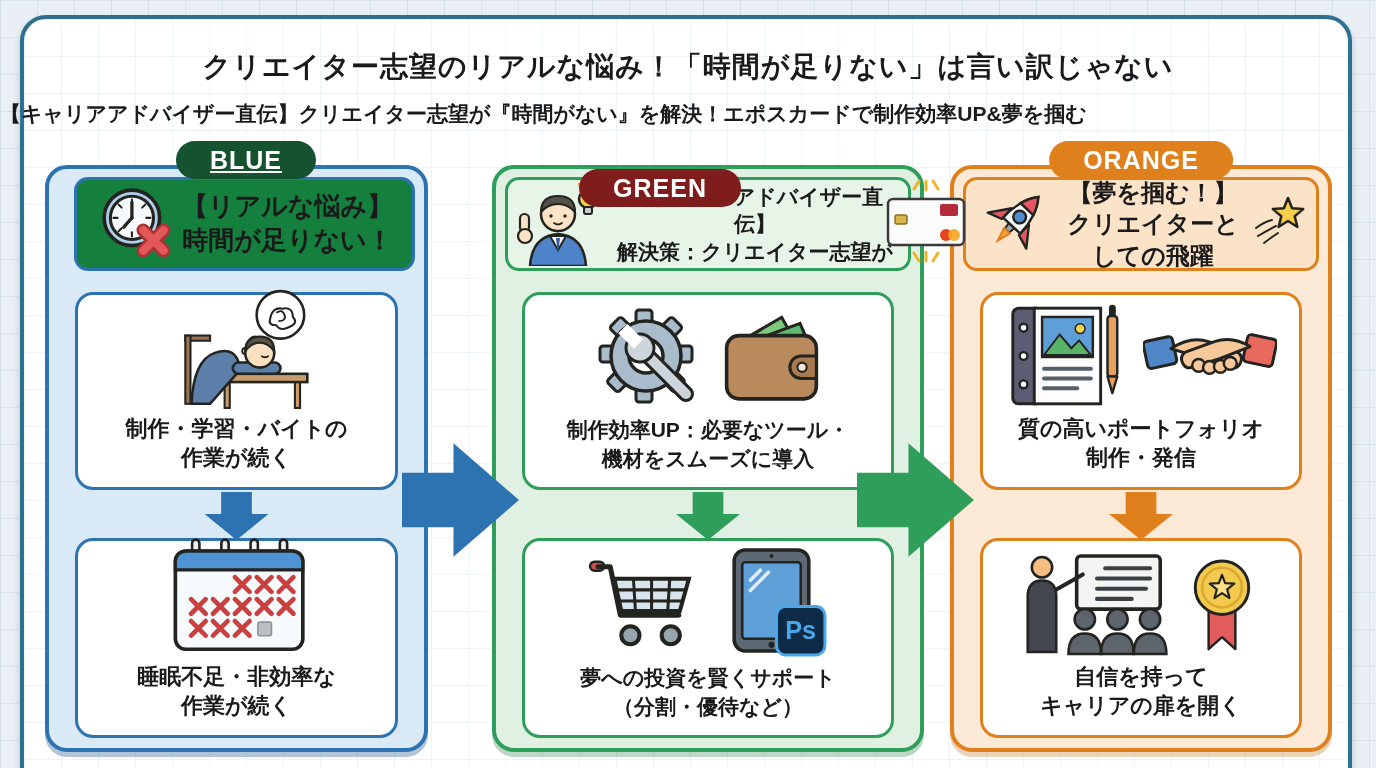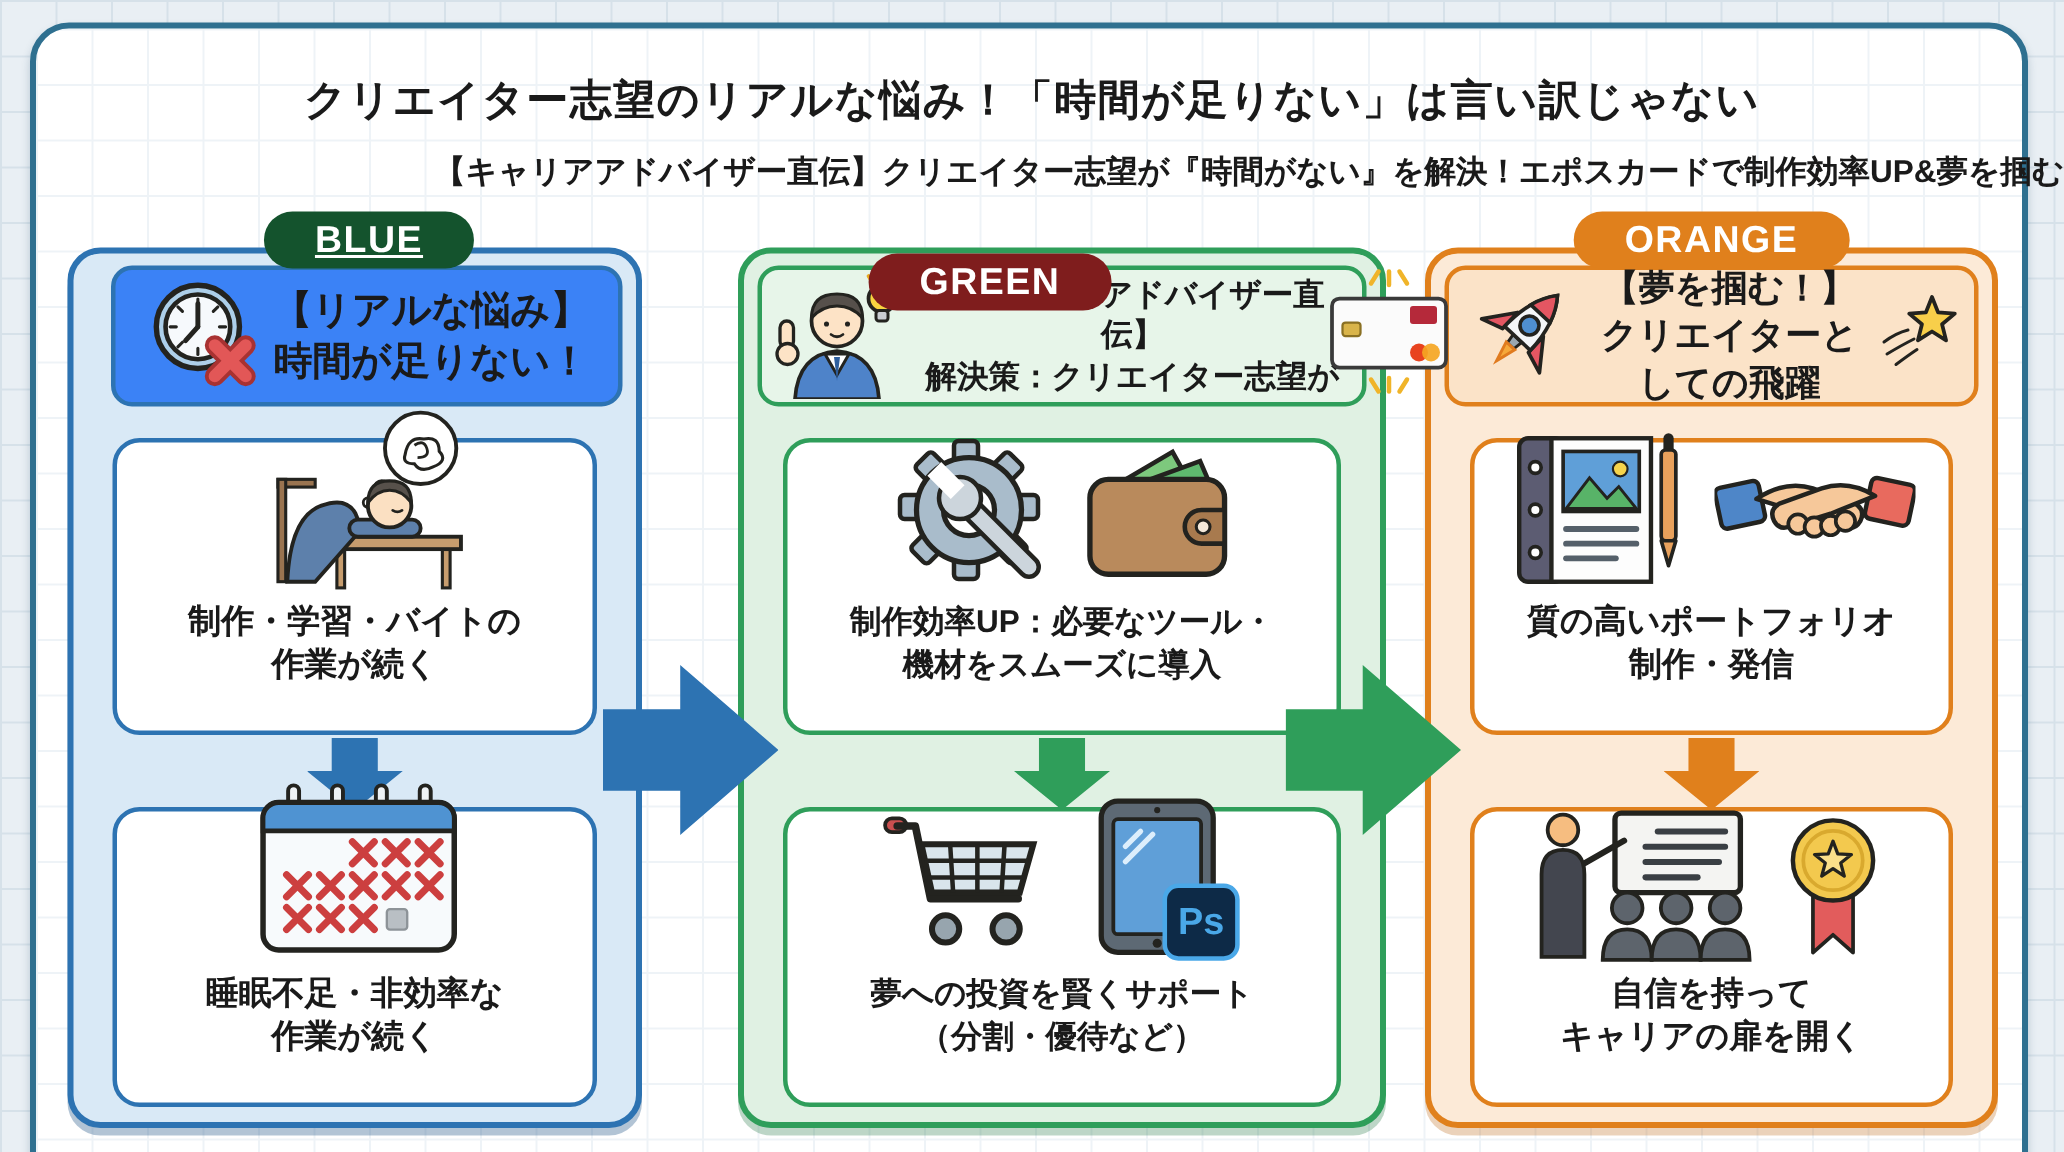--- a/index.html
+++ b/index.html
@@ -12,47 +12,47 @@
   }
   .frame{
     position:absolute;left:20px;top:15px;width:1324px;height:790px;
     background-color:#ffffff;
     background-image:linear-gradient(#eef3f7 1px,transparent 1px),linear-gradient(90deg,#eef3f7 1px,transparent 1px);
     background-size:37px 37px;
     border:4px solid #2f7090;border-radius:26px;
     box-shadow:0 4px 6px rgba(40,80,110,.25);
   }
   .title{position:absolute;left:0;right:0;top:48px;text-align:center;font-size:28px;font-weight:800;letter-spacing:1px;}
-  .subtitle{position:absolute;left:15px;right:0;top:100px;text-align:right;font-size:21px;font-weight:700;}
+  .subtitle{position:absolute;left:0;right:0;top:100px;text-align:left;font-size:21px;font-weight:700;}
   .column{position:absolute;top:165px;height:587px;border-radius:22px;box-sizing:border-box;}
   .col-blue{left:45px;width:383px;background:#d9e9f6;border:4px solid #2d73b2;box-shadow:0 5px 0 rgba(35,85,135,.35);}
   .col-green{left:492px;width:432px;background:#e0f1e3;border:4px solid #2f9e5a;box-shadow:0 5px 0 rgba(35,120,70,.3);}
   .col-orange{left:950px;width:382px;background:#fcead7;border:4px solid #e0801c;box-shadow:0 5px 0 rgba(190,105,25,.3);}
   .badge{
     position:absolute;top:141px;height:38px;line-height:38px;border-radius:20px;
     padding:0 34px;color:#fff;font-size:25px;font-weight:800;letter-spacing:1px;z-index:6;
     transform:translateX(-50%);
   }
   .badge-blue{left:246px;background:#14532d;text-decoration:underline;}
   .badge-green{left:660px;background:#7f1d1d;margin-top:28px;}
   .badge-orange{left:1141px;background:#e0801c;}
   .header-box{
     position:absolute;left:9px;right:9px;top:8px;height:94px;border-radius:14px;box-sizing:border-box;
     display:flex;align-items:center;justify-content:center;gap:8px;padding:0 8px;
   }
-  .col-blue .header-box{background:#3b82f6;border:3.5px solid #2d73b2;margin-left:16px;}
+  .col-blue .header-box{background:#15803d;border:3.5px solid #2d73b2;margin-left:16px;}
   .col-green .header-box{background:#e7f5e9;border:3.5px solid #2f9e5a;}
   .col-orange .header-box{background:#fbe3c8;border:3.5px solid #e0801c;}
   .header-text{text-align:center;font-weight:800;line-height:1.3;}
   .col-blue .header-text{font-size:26px;}
   .col-green .header-text{font-size:21px;}
   .col-orange .header-text{font-size:24px;}
   .card{
     position:absolute;left:26px;right:26px;background:#fff;border-radius:18px;box-sizing:border-box;
-    display:flex;flex-direction:column;align-items:center;justify-content:flex-end;padding-bottom:29px;
+    display:flex;flex-direction:column;align-items:center;justify-content:flex-end;padding-bottom:14px;
   }
   .col-blue .card{border:3.5px solid #2d73b2;}
   .col-green .card{border:3.5px solid #2f9e5a;}
   .col-orange .card{border:3.5px solid #e0801c;}
   .card1{top:123px;height:198px;}
   .card2{top:369px;height:200px;}
   .card-icons{flex:1;display:flex;align-items:center;justify-content:center;gap:16px;padding-top:10px;}
   .card-text{text-align:center;font-weight:800;font-size:22px;line-height:1.35;}
   .col-green .card-text{font-size:21px;}
   .varrow{position:absolute;left:50%;transform:translateX(-50%);top:323px;width:64px;height:48px;

